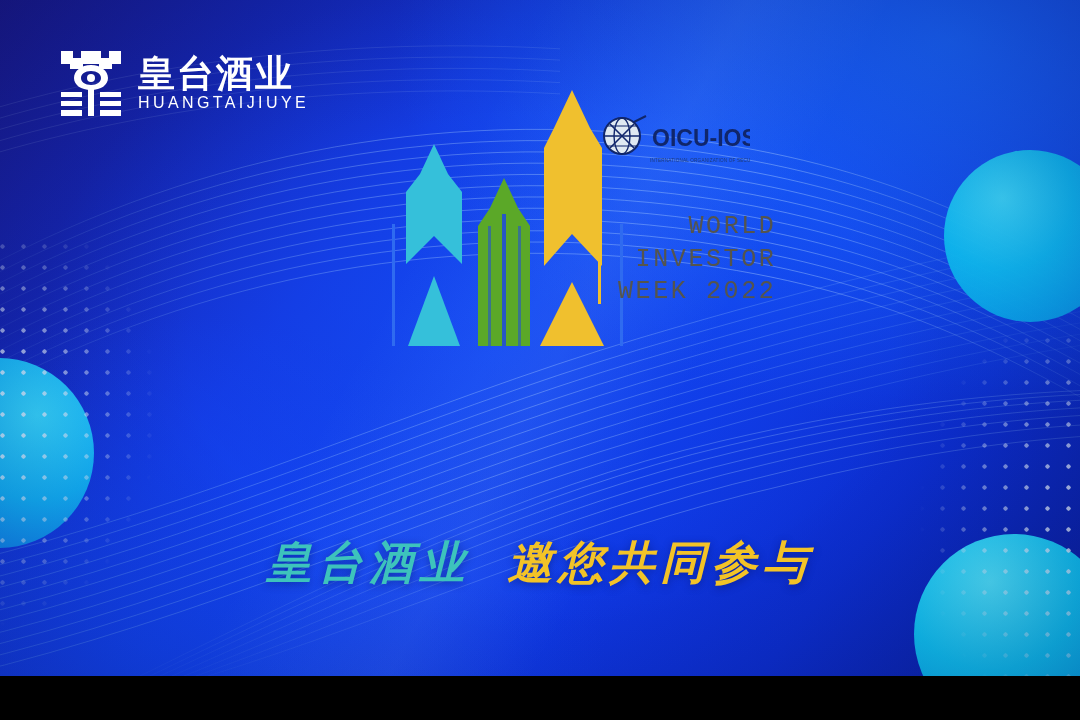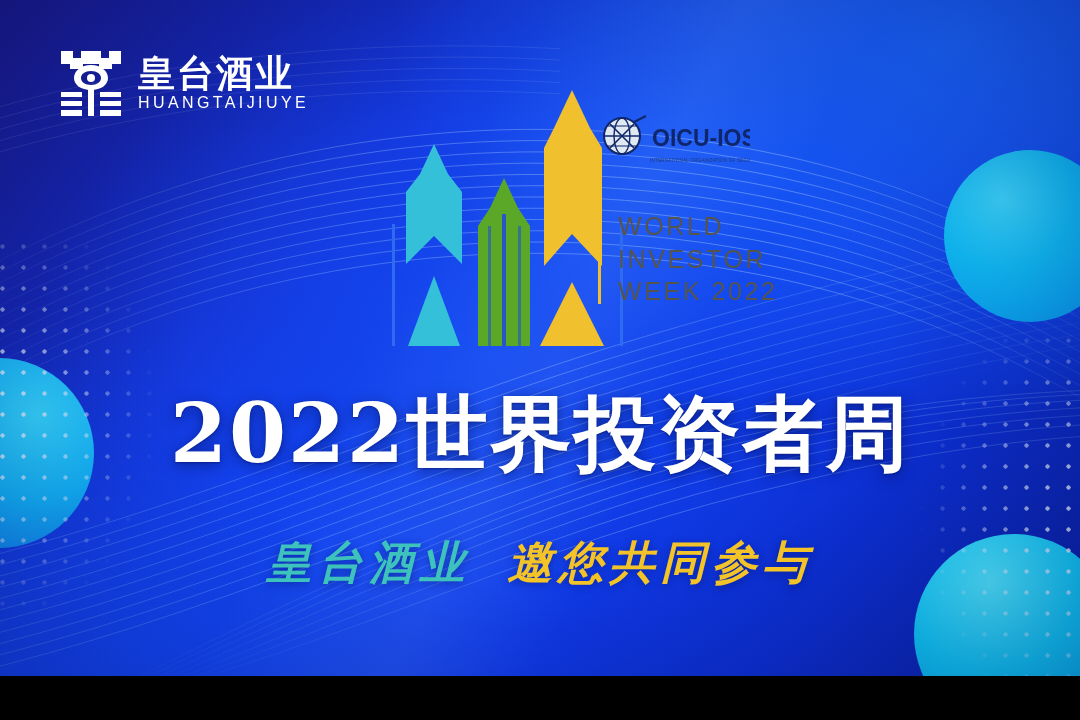--- a/index.html
+++ b/index.html
@@ -85,26 +85,27 @@
   #wiw .iosco{position:absolute;left:208px;top:28px;width:150px;height:58px;}
   #wiw .wiw-text{
     position:absolute;left:206px;top:128px;
     padding-left:17px;
     border-left:3px solid #f0c02e;
     height:90px;
     display:flex;flex-direction:column;justify-content:space-between;
   }
   #wiw .wiw-text span{
     display:block;
-    font-family:Liberation Sans, sans-serif;
+    font-family:Liberation Mono, monospace;
     font-size:25px;line-height:1;
     letter-spacing:2.6px;
     color:#55554d;
     font-weight:400;
     white-space:nowrap;
+    text-align:right;
   }
   #wiw .wiw-text span.yr{color:#55554d;}
 
   
   #headline{
     position:absolute;left:0;right:0;top:392px;
     text-align:center;
   }
   #headline .title{
     display:inline-block;
@@ -286,21 +287,18 @@
       <text x="50" y="48" font-family="Liberation Sans, sans-serif" font-size="4.6" fill="#1c3a7a" letter-spacing="0.2">INTERNATIONAL ORGANIZATION OF SECURITIES COMMISSIONS</text>
     </svg>
 
     <div class="wiw-text">
       <span>WORLD</span>
       <span>INVESTOR</span>
       <span class="yr">WEEK 2022</span>
     </div>
   </div>
 
-  <div id="headline">
-    <div class="title">2022世界投资者周</div>
-  </div>
 
   <div id="subtitle">
     <span class="part-teal">皇台酒业</span><span class="part-gold">邀您共同参与</span>
   </div>
 
 </div>
 
 </body></html>

